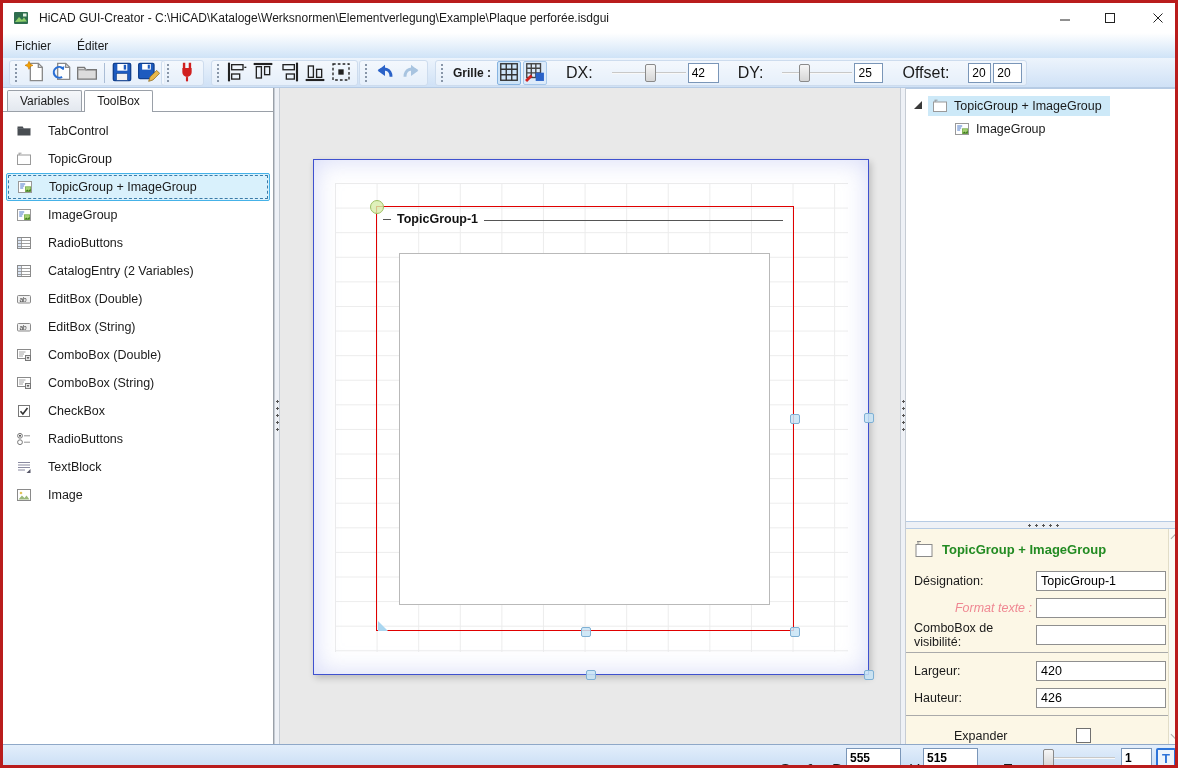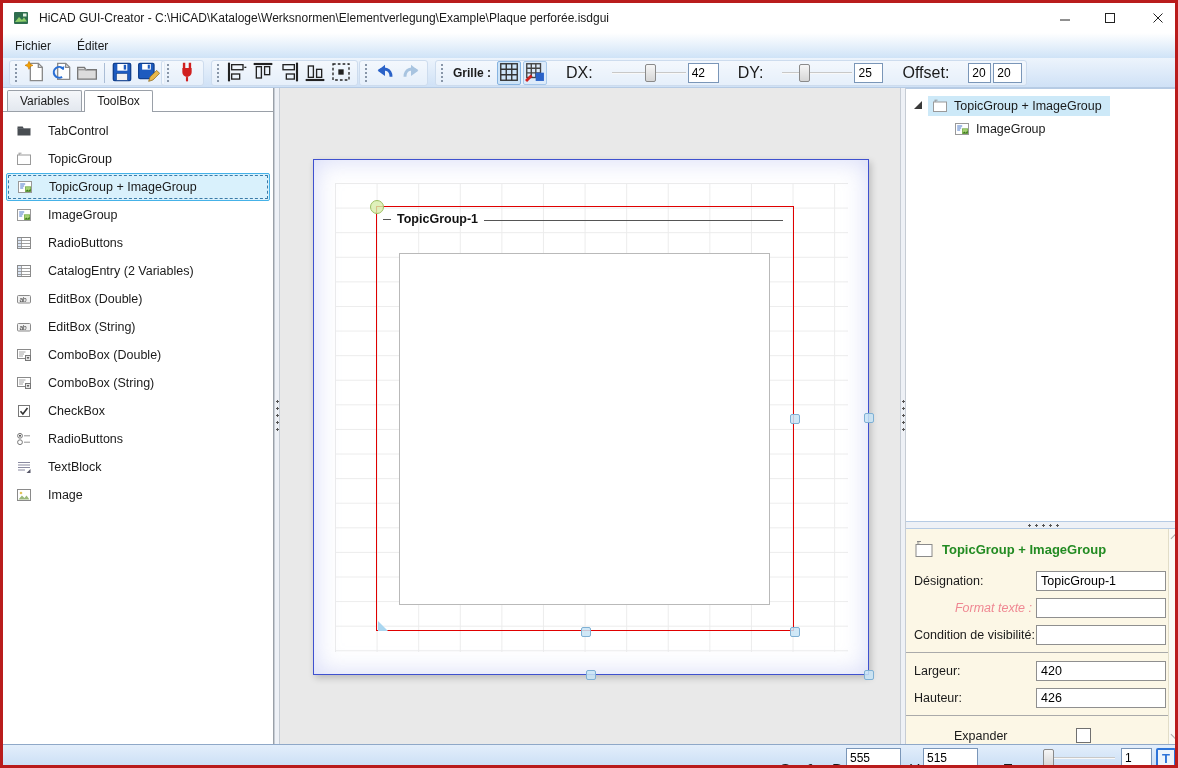--- a/index.html
+++ b/index.html
@@ -103,21 +103,21 @@
   .plabel.pink { color:#ef8792; font-style:italic; text-align:right; padding-right:4px; }
   .pinput { width:130px; height:20px; border:1px solid #8f8f8f; background:#fff; font-size:12.5px; padding:0 4px; font-family:"Liberation Sans",sans-serif; }
   .phr { border-top:1px solid #aaa; margin:4px 0 4px 0; }
   .pcheck { width:15px; height:15px; background:#fff; border:1px solid #707070; display:inline-block; }
 
   
   #statusbar { position:absolute; left:0; top:741px; width:100%; height:27px;
     background:linear-gradient(#e3eefb,#c6dcf4); border-top:1px solid #8fa8c8; }
   #statusbar .slabel { position:absolute; top:17px; font-size:16px; }
   #statusbar .bold { font-weight:bold; }
-  #statusbar .sinput { position:absolute; top:3px; height:19px; }
+  #statusbar .sinput { position:absolute; top:3px; height:19px;font-weight:bold; }
   #status-t { position:absolute; left:1153px; top:3px; width:20px; height:20px; background:#eef5fc;
     border:2px solid #2e74d8; border-radius:2px; color:#2e74d8; font-weight:bold; font-size:13px;
     display:flex; align-items:center; justify-content:center; }
   #zoom-slider { position:absolute; left:1040px; top:2px; width:72px; }
 </style>
 </head>
 <body>
 
 <div id="app">
 
@@ -517,21 +517,21 @@
     </div>
     <div class="prow">
       <span class="plabel">Désignation:</span>
       <input class="pinput" value="TopicGroup-1" style="">
     </div>
     <div class="prow">
       <span class="plabel pink">Format texte :</span>
       <input class="pinput" value="" style="">
     </div>
     <div class="prow">
-      <span class="plabel">Condition de visibilité:</span>
+      <span class="plabel">ComboBox de visibilité:</span>
       <input class="pinput" value="" style="">
     </div>
     <div class="phr"></div>
     <div class="prow">
       <span class="plabel">Largeur:</span>
       <input class="pinput" value="420" style="">
     </div>
     <div class="prow">
       <span class="plabel">Hauteur:</span>
       <input class="pinput" value="426" style="">

